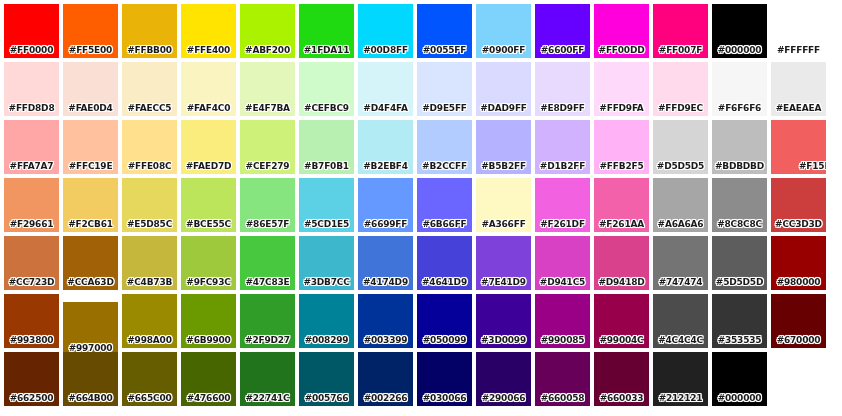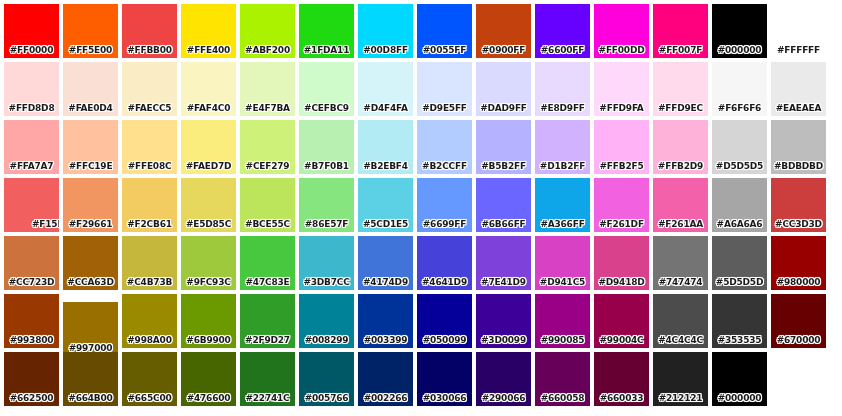--- a/index.html
+++ b/index.html
@@ -68,39 +68,39 @@
 </head>
 <body>
 
 <div id="palette-grid">
     <div class="swatch" style="background-color: rgb(255, 0, 0);">
       <span class="swatch-label">#FF0000</span>
     </div>
     <div class="swatch" style="background-color: rgb(255, 94, 0);">
       <span class="swatch-label">#FF5E00</span>
     </div>
-    <div class="swatch" style="background-color: #ef4444;">
+    <div class="swatch" style="background-color: #eab308;">
       <span class="swatch-label">#FFBB00</span>
     </div>
     <div class="swatch" style="background-color: rgb(255, 228, 0);">
       <span class="swatch-label">#FFE400</span>
     </div>
     <div class="swatch" style="background-color: rgb(171, 242, 0);">
       <span class="swatch-label">#ABF200</span>
     </div>
     <div class="swatch" style="background-color: rgb(31, 218, 17);">
       <span class="swatch-label">#1FDA11</span>
     </div>
     <div class="swatch" style="background-color: rgb(0, 216, 255);">
       <span class="swatch-label">#00D8FF</span>
     </div>
     <div class="swatch" style="background-color: rgb(0, 85, 255);">
       <span class="swatch-label">#0055FF</span>
     </div>
-    <div class="swatch" style="background-color: #c2410c;">
+    <div class="swatch" style="background-color: #7dd3fc;">
       <span class="swatch-label">#0900FF</span>
     </div>
     <div class="swatch" style="background-color: rgb(102, 0, 255);">
       <span class="swatch-label">#6600FF</span>
     </div>
     <div class="swatch" style="background-color: rgb(255, 0, 221);">
       <span class="swatch-label">#FF00DD</span>
     </div>
     <div class="swatch" style="background-color: rgb(255, 0, 127);">
       <span class="swatch-label">#FF007F</span>
@@ -179,23 +179,20 @@
     </div>
     <div class="swatch" style="background-color: rgb(181, 178, 255);">
       <span class="swatch-label">#B5B2FF</span>
     </div>
     <div class="swatch" style="background-color: rgb(209, 178, 255);">
       <span class="swatch-label">#D1B2FF</span>
     </div>
     <div class="swatch" style="background-color: rgb(255, 178, 245);">
       <span class="swatch-label">#FFB2F5</span>
     </div>
-    <div class="swatch" style="background-color: rgb(255, 178, 217);">
-      <span class="swatch-label">#FFB2D9</span>
-    </div>
     <div class="swatch" style="background-color: rgb(213, 213, 213);">
       <span class="swatch-label">#D5D5D5</span>
     </div>
     <div class="swatch" style="background-color: rgb(189, 189, 189);">
       <span class="swatch-label">#BDBDBD</span>
     </div>
     <div class="swatch" style="background-color: rgb(241, 95, 95); padding-left: 28px;">
       <span class="swatch-label">#F15F5F</span>
     </div>
     <div class="swatch" style="background-color: rgb(242, 150, 97);">
@@ -215,32 +212,35 @@
     </div>
     <div class="swatch" style="background-color: rgb(92, 209, 229);">
       <span class="swatch-label">#5CD1E5</span>
     </div>
     <div class="swatch" style="background-color: rgb(102, 153, 255);">
       <span class="swatch-label">#6699FF</span>
     </div>
     <div class="swatch" style="background-color: rgb(107, 102, 255);">
       <span class="swatch-label">#6B66FF</span>
     </div>
-    <div class="swatch" style="background-color: #0ea5e9;">
+    <div class="swatch" style="background-color: #fef9c3;">
       <span class="swatch-label">#A366FF</span>
     </div>
     <div class="swatch" style="background-color: rgb(242, 97, 223);">
       <span class="swatch-label">#F261DF</span>
     </div>
     <div class="swatch" style="background-color: rgb(242, 97, 170);">
       <span class="swatch-label">#F261AA</span>
     </div>
     <div class="swatch" style="background-color: rgb(166, 166, 166);">
       <span class="swatch-label">#A6A6A6</span>
     </div>
+    <div class="swatch" style="background-color: rgb(140, 140, 140);">
+      <span class="swatch-label">#8C8C8C</span>
+    </div>
     <div class="swatch" style="background-color: rgb(204, 61, 61);">
       <span class="swatch-label">#CC3D3D</span>
     </div>
     <div class="swatch" style="background-color: rgb(204, 114, 61);">
       <span class="swatch-label">#CC723D</span>
     </div>
     <div class="swatch" style="background-color: #a16207;">
       <span class="swatch-label">#CCA63D</span>
     </div>
     <div class="swatch" style="background-color: rgb(196, 183, 59);">

